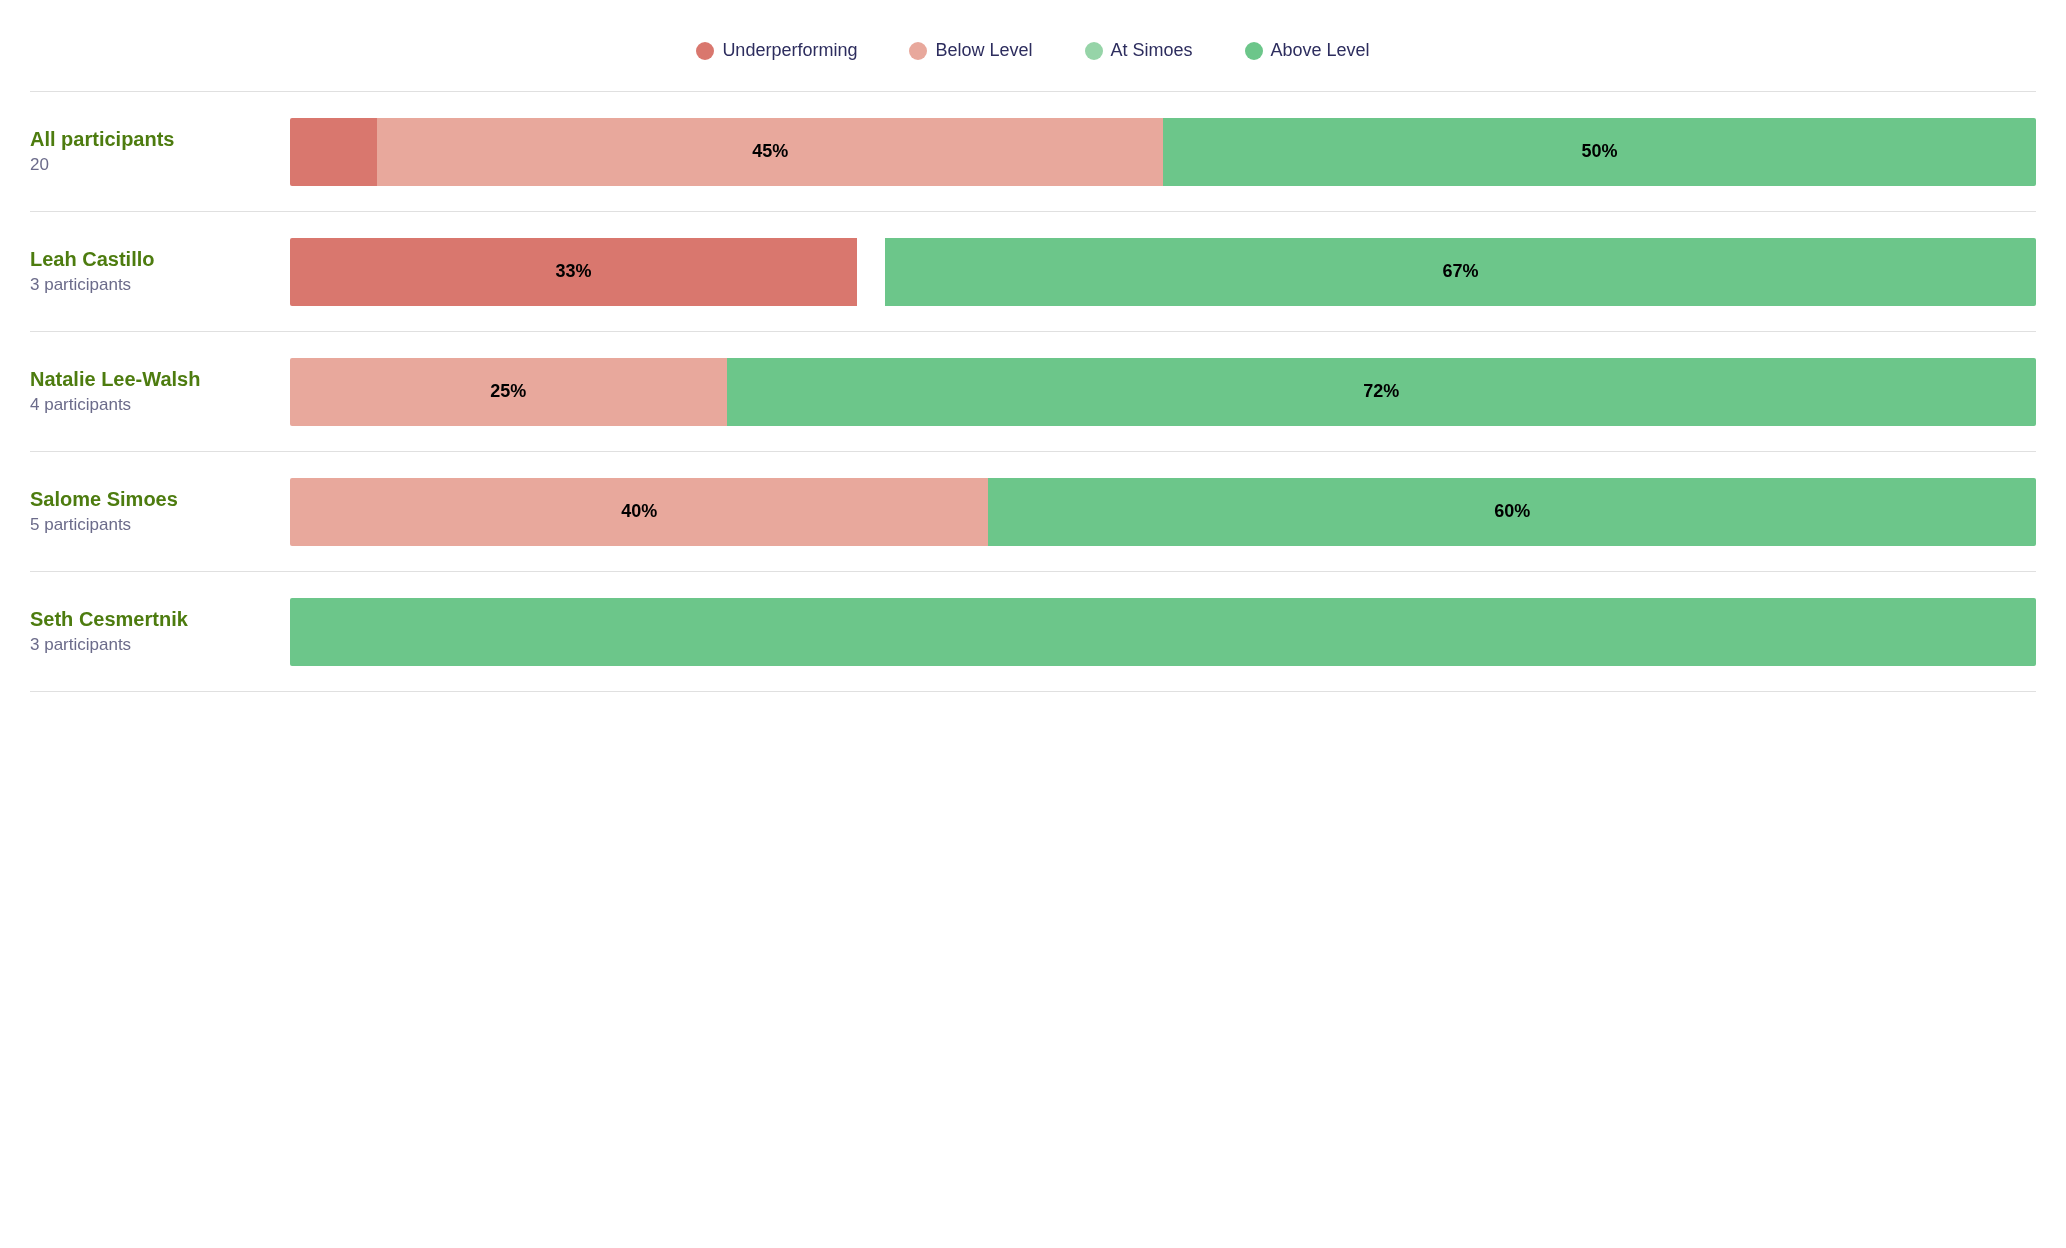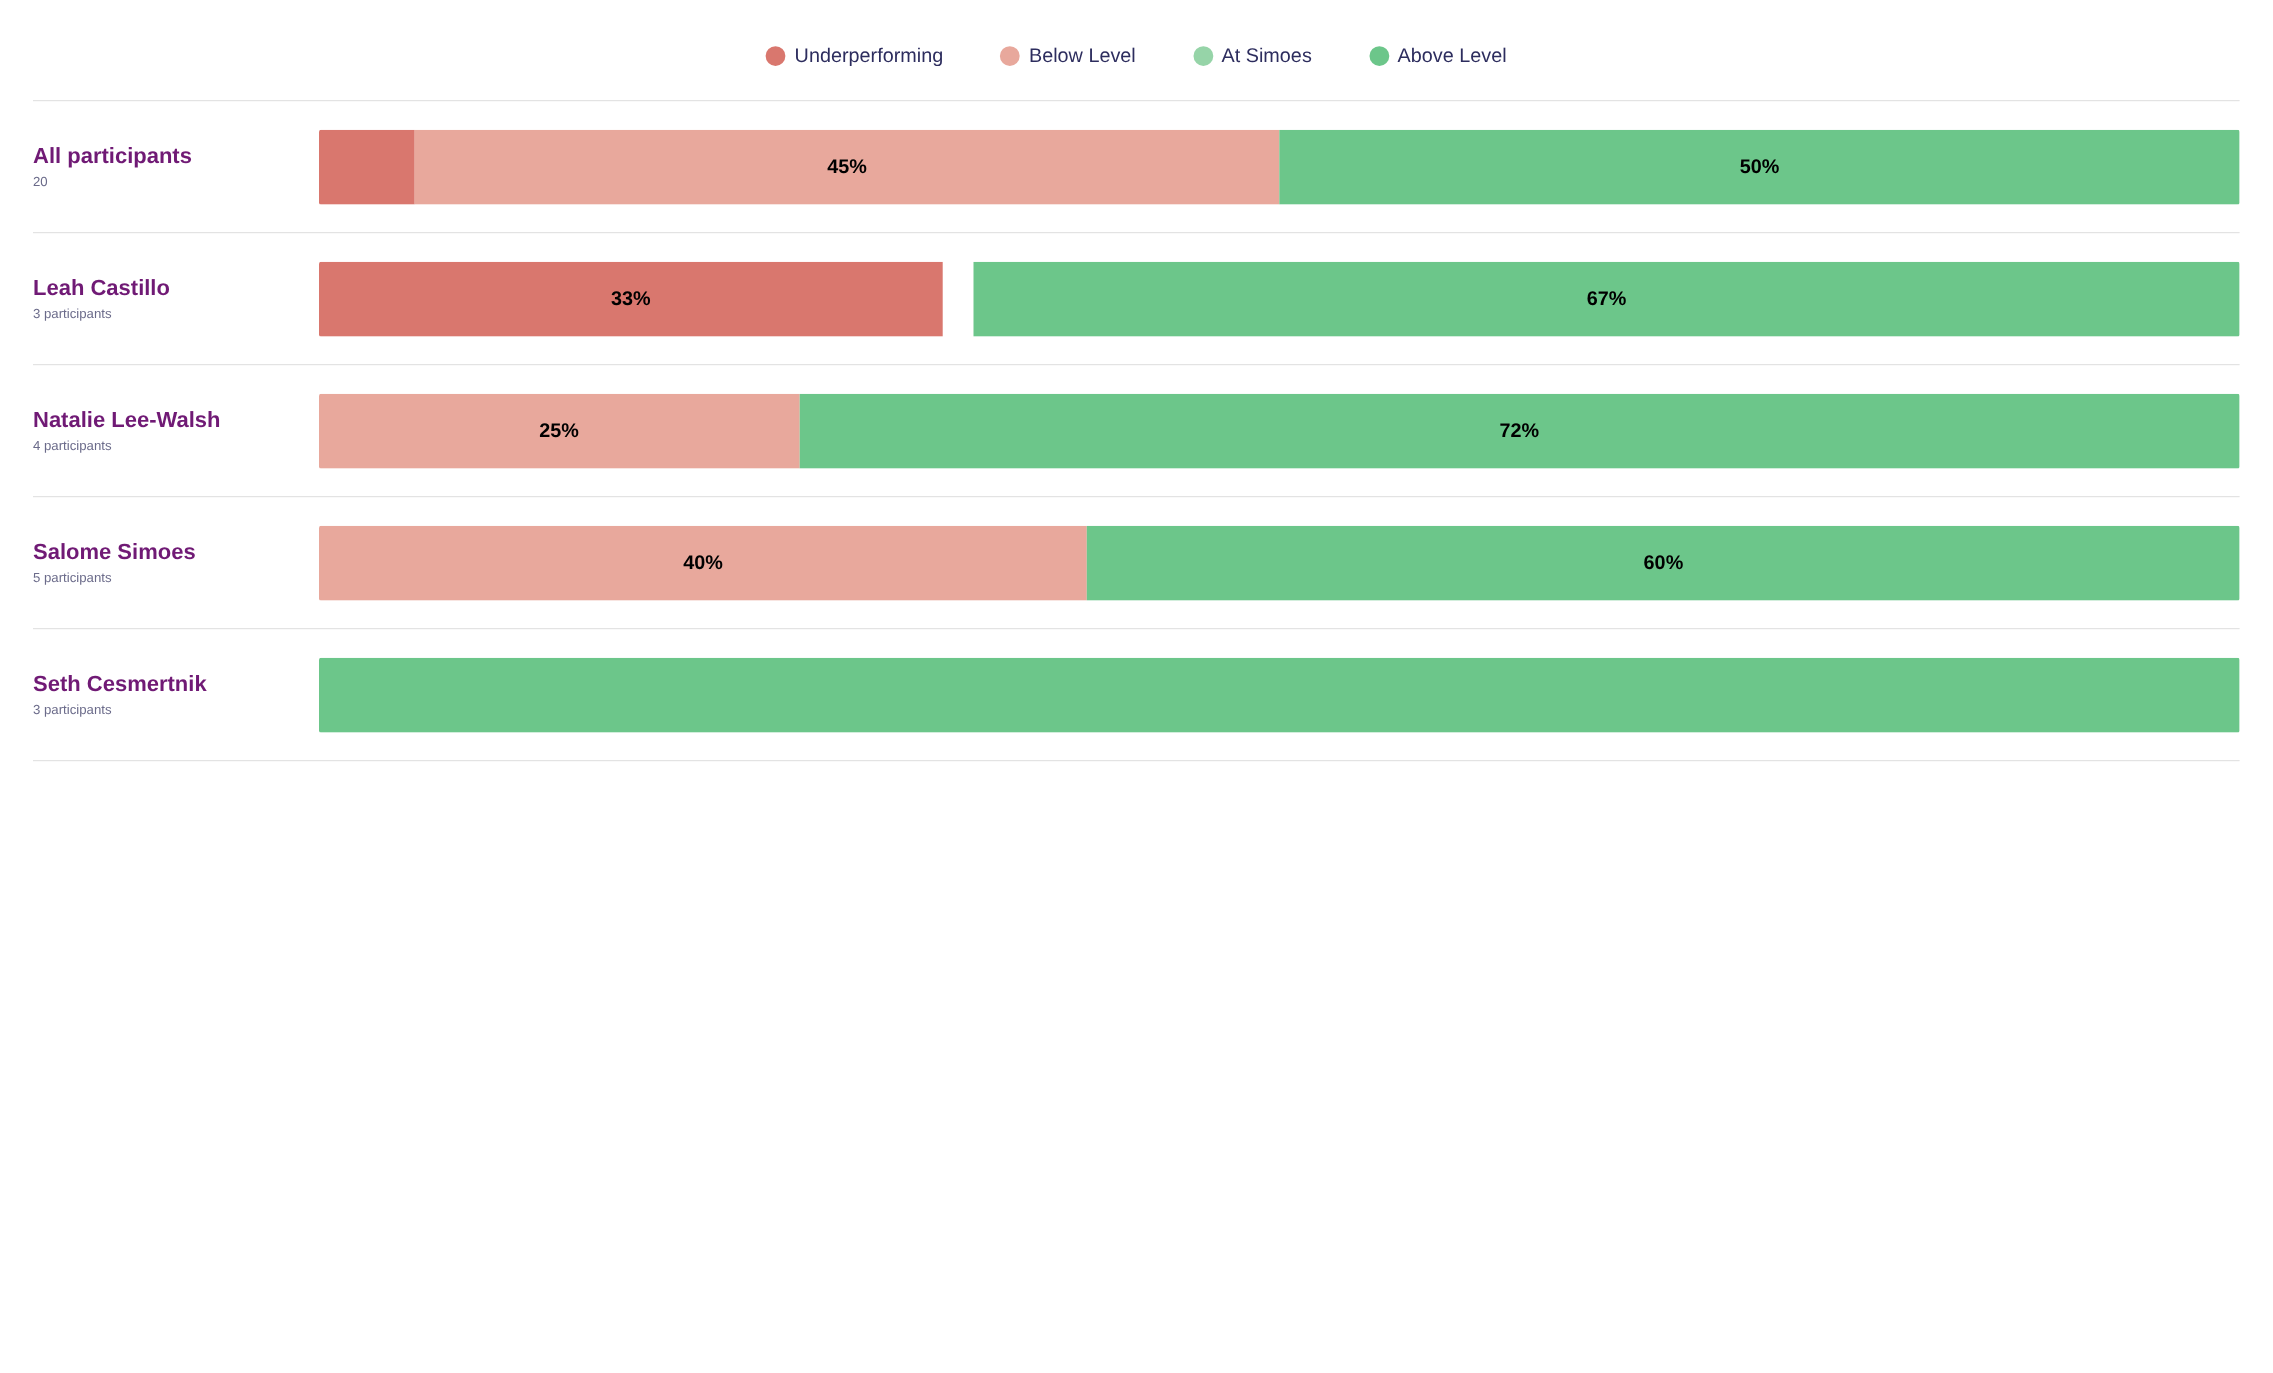--- a/index.html
+++ b/index.html
@@ -50,25 +50,25 @@
       width: 260px;
       flex-shrink: 0;
       padding-right: 20px;
       display: flex;
       flex-direction: column;
       justify-content: center;
     }
     .row-label .name {
       font-size: 20px;
       font-weight: 700;
-      color: #701a75;
+      color: #4d7c0f;
       margin-bottom: 4px;
     }
     .row-label .participants {
-      font-size: 12px;
+      font-size: 17px;
       color: #6b6b8a;
     }
 
     .bar-area {
       flex: 1;
       display: flex;
       align-items: center;
     }
 
     .stacked-bar {

